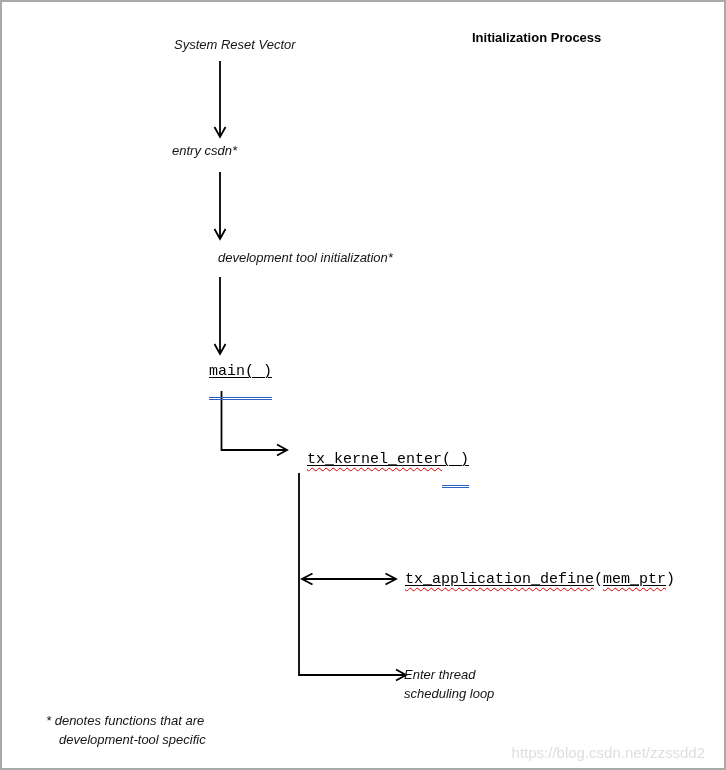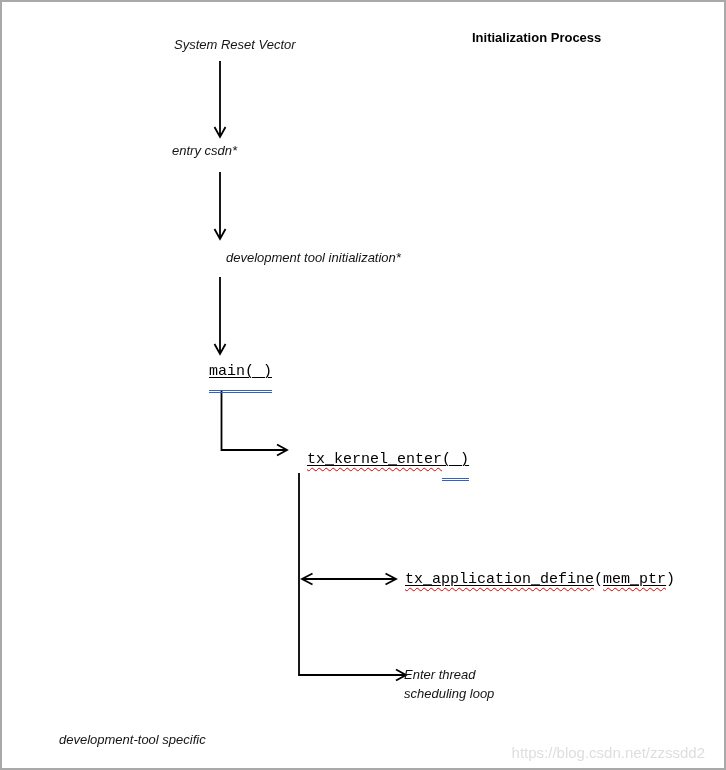--- a/index.html
+++ b/index.html
@@ -59,21 +59,21 @@
   .sq {
     text-decoration-line: underline;
     text-decoration-style: wavy;
     text-decoration-color: var(--squiggle-red, #e00000);
     text-decoration-thickness: 1px;
     text-underline-offset: 4px;
   }
   
   .dblb {
     border-bottom: 3px double var(--link-blue, #2f62c1);
-    padding-bottom: 10px;
+    padding-bottom: 17px;
     text-align: center;
   }
   .footnote .fn2 {
     margin-left: 13px;
   }
   .watermark {
     position: absolute;
     font-family: "Liberation Sans", sans-serif;
     font-size: 15px;
     color: var(--watermark-gray, #dedede);
@@ -95,27 +95,27 @@
       <path d="M300 577 L394 577 M310.5 571.5 L300 577 L310.5 582.5 M383.5 571.5 L394 577 L383.5 582.5"></path>
     </g>
   </svg>
 
   <div class="title" style="left:470px; top:28px">Initialization Process</div>
 
   <div class="lbl" style="left:172px; top:33px">System Reset Vector</div>
 
   <div class="lbl" style="left:170px; top:139px">entry csdn*</div>
 
-  <div class="lbl" style="left:224px; top:246px">development tool initialization*</div>
+  <div class="lbl" style="left:216px; top:246px">development tool initialization*</div>
 
   <div class="mono" style="left:207px; top:361px"><span class="u dblb">main( )</span></div>
 
   <div class="mono" style="left:305px; top:449px"><span class="u"><span class="sq">tx_kernel_enter</span></span><span class="u dblb">( )</span></div>
 
   <div class="mono" style="left:403px; top:569px"><span class="u"><span class="sq">tx_application_define</span></span><span>(</span><span class="u"><span class="sq">mem_ptr</span></span><span>)</span></div>
 
   <div class="lbl" style="left:402px; top:663px"><span>Enter thread</span><br><span>scheduling loop</span></div>
 
-  <div class="lbl footnote" style="left:44px; top:709px"><br><span class="fn2">development-tool specific</span></div>
+  <div class="lbl footnote" style="left:44px; top:709px"><span>* denotes functions that are</span><br><span class="fn2">development-tool specific</span></div>
 
   <div class="watermark" style="right:19px; top:742px">https://blog.csdn.net/zzssdd2</div>
 
 </div>
 
 </body></html>

